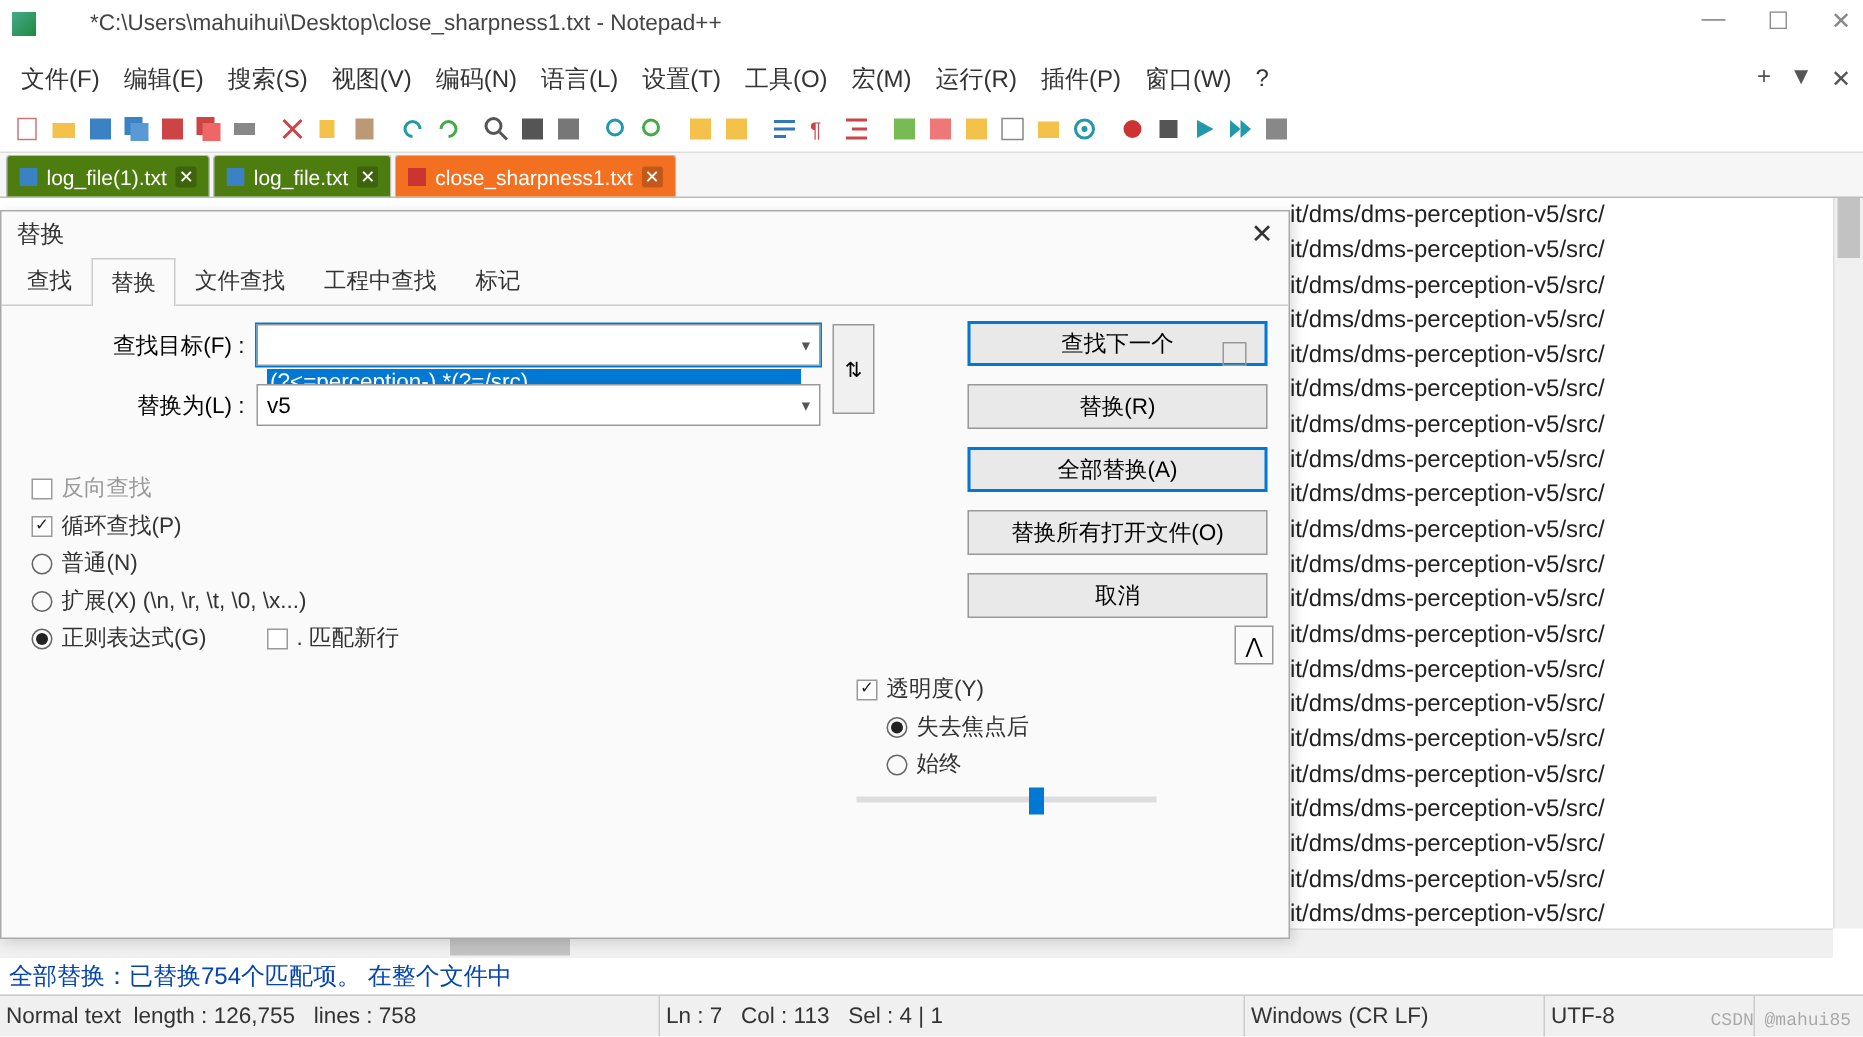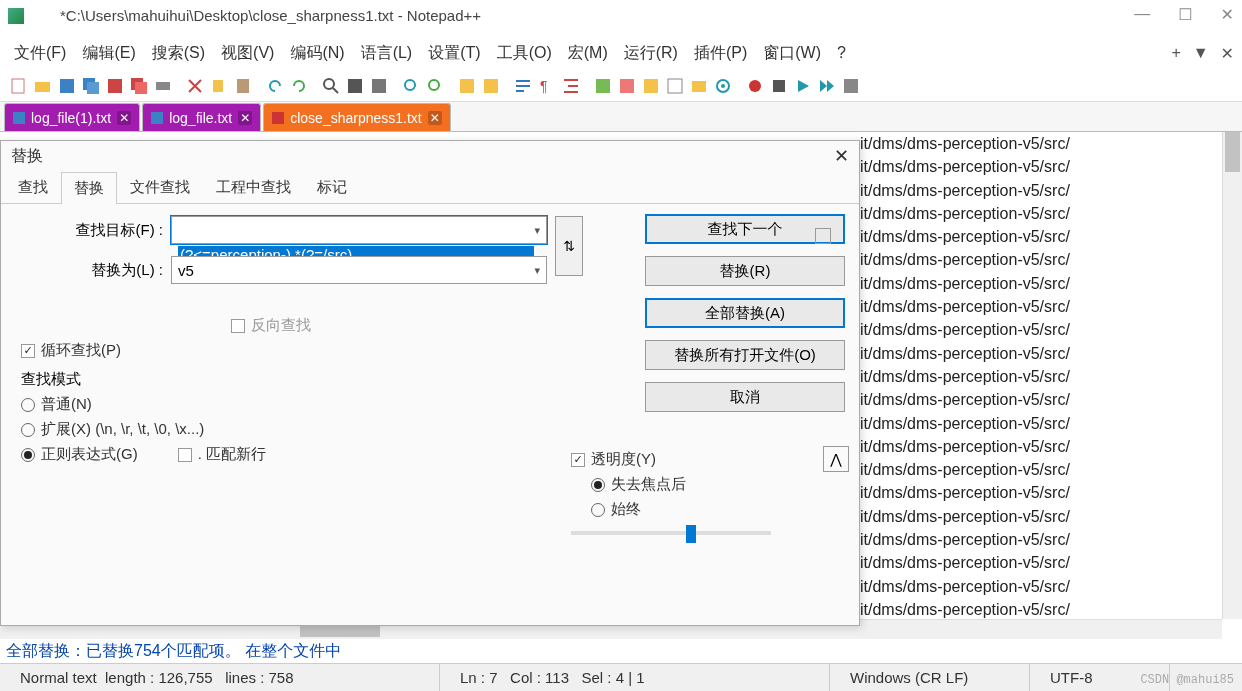--- a/index.html
+++ b/index.html
@@ -15,36 +15,36 @@
 .menubar .item { padding: 4px 6px; }
 .menubar .spacer { flex: 1; }
 .menubar .right { display: flex; gap: 12px; color: #555; }
 
 .toolbar { height: 32px; display: flex; align-items: center; padding: 2px 8px; gap: 2px; border-bottom: 1px solid #ddd; }
 .tb { width: 22px; height: 22px; display:inline-flex; align-items:center; justify-content:center; }
 .tb.sep { width: 6px; }
 .tb svg { width: 18px; height: 18px; }
 
 .tabbar { height: 30px; display: flex; align-items: flex-end; background: #f6f6f6; border-bottom: 1px solid #bbb; padding-left: 4px;}
-.tab { height: 28px; display: flex; align-items: center; padding: 0 8px; gap: 6px; font-family: Consolas, monospace; font-size: 14px; border: 1px solid #bbb; border-bottom: none; background: #a21caf; color: #fff; margin-right: 2px; border-radius: 3px 3px 0 0;}
+.tab { height: 28px; display: flex; align-items: center; padding: 0 8px; gap: 6px; font-family: Consolas, monospace; font-size: 14px; border: 1px solid #bbb; border-bottom: none; background: #4d7c0f; color: #fff; margin-right: 2px; border-radius: 3px 3px 0 0;}
 .tab.active { background: #f37021; color: #fff; }
 .tab .disk { width: 12px; height: 12px; }
 .tab .x { font-size: 12px; color: #fff; background: rgba(0,0,0,.2); width: 14px; height: 14px; border-radius: 2px; text-align:center; line-height:14px; }
 
 .editor { position: absolute; top: 132px; left: 0; right: 0; bottom: 52px; font-family: Consolas, monospace; font-size: 16px; color: #222; overflow: hidden; }
 .ed-line { white-space: pre; padding-left: 860px; height: 23.3px; line-height: 23.3px;}
 .vscroll { position: absolute; right: 0; top: 0; bottom: 20px; width: 20px; background: #f0f0f0; border-left: 1px solid #ddd; }
 .vscroll .thumb { position:absolute; left:2px; right:2px; top:0; height:40px; background:#c2c2c2; }
 .hscroll { position:absolute; left:0; right:20px; bottom:0; height:20px; background:#f0f0f0; border-top:1px solid #ddd;}
 .hscroll .thumb { position:absolute; top:2px; bottom:2px; left:300px; width:80px; background:#c2c2c2;}
 
 .replacemsg { position:absolute; bottom:28px; left:0; right:0; height:24px; padding:2px 6px; color:#0645ad; font-size:16px; background:#fff; }
 
 .statusbar { position:absolute; bottom:0; left:0; right:0; height:28px; display:flex; align-items:center; background:#f0f0f0; border-top:1px solid #ccc; font-size:15px; color:#333; }
-.statusbar .seg { padding: 0 20px; border-right: 1px solid #ccc; height:100%; display:flex; align-items:center;}
+.statusbar .seg { padding: 0 4px; border-right: 1px solid #ccc; height:100%; display:flex; align-items:center;}
 .statusbar .seg.noborder { border:none; }
 .statusbar .segwide { width: 200px; }
 .watermark { position:absolute; bottom:4px; right:8px; color:rgba(0,0,0,.3); font-size:12px;font-family:Liberation Mono, monospace;}
 
 .dialog { position:absolute; left:0; top:140px; width:860px; height:486px; background:#fafafa; border:1px solid #aaa; box-shadow: 2px 2px 8px rgba(0,0,0,.15);}
 .dlg-title { height:30px; display:flex; align-items:center; padding: 0 10px; font-size:16px; color:#333; }
 .dlg-title .sp { flex:1;}
 .dlg-title .close { font-size:18px; cursor:default;}
 .dlg-tabs { display:flex; border-bottom:1px solid #ccc; padding-left:4px; gap:0;}
 .dlg-tab { padding:6px 12px; font-size:15px; color:#333; border:1px solid transparent; border-bottom:none; cursor:default;}
@@ -59,21 +59,21 @@
 .combo .val.hl { background:#0078d4; color:#fff; padding:0 2px;margin-top:48px;}
 .combo .arrow { font-size:11px; color:#555; }
 .swapbtn { width:28px; height:60px; border:1px solid #999; margin-left:8px; display:flex; align-items:center; justify-content:center; background:#f0f0f0;}
 .actbtn { width:200px; height:30px; border:1px solid #999; background:#e9e9e9; font-size:15px; display:flex; align-items:center; justify-content:center; cursor:default; margin-bottom:12px;}
 .actbtn.primary { border:2px solid #0078d4; background:#e9e9e9;}
 .actcol { position:absolute; right:14px; top:10px; display:flex; flex-direction:column; }
 .chkbox { width:14px; height:14px; border:1px solid #999; display:inline-flex; align-items:center; justify-content:center; margin-right:6px; font-size:11px; line-height:1; background:#fff;}
 .chkbox.chk::after{content:"✓"; color:#222;}
 .leftcol { width:300px; padding-left:10px;}
 .opt { display:flex; align-items:center; margin:6px 0; font-size:15px; color:#333;}
-.opt.disabled { color:#999;justify-content:flex-end;}
+.opt.disabled { color:#999;}
 .group-title{ font-size:15px; margin:10px 0 6px; }
 .radio { width:14px; height:14px; border:1px solid #666; border-radius:50%; display:inline-flex; align-items:center; justify-content:center; margin-right:6px;}
 .radio.sel::after{content:""; width:8px; height:8px; border-radius:50%; background:#222;}
 .rightcol { position:absolute; left:570px; top:240px;}
 .slider { width:200px; height:4px; background:#ddd; margin-top:12px; position:relative;}
 .slider .handle{ position:absolute; top:-6px; left:115px; width:10px; height:18px; background:#0078d4;}
 .expand { position:absolute; bottom:10px; right:10px; width:26px; height:26px; border:1px solid #999; display:flex; align-items:center; justify-content:center;}
 .squarebox { width:16px; height:16px; border:1px solid #999; position:absolute; right:14px; top:14px;}
 .subopt { margin-left: 160px; display:flex; align-items:center;}
 </style>
@@ -394,21 +394,20 @@
     <div class="leftcol" style="margin-top:20px;">
       <div class="opt disabled">
           <span class="chkbox"></span>
           <span>反向查找</span>
         </div>
       <div class="opt">
           <span class="chkbox chk"></span>
           <span>循环查找(P)</span>
         </div>
 
-      <div class="group-title">查找模式</div>
       <div class="opt">
           <span class="radio"></span>
           <span>普通(N)</span>
         </div>
       <div class="opt">
           <span class="radio"></span>
           <span>扩展(X) (\n, \r, \t, \0, \x...)</span>
         </div>
       <div class="opt">
           <span class="radio sel"></span>

